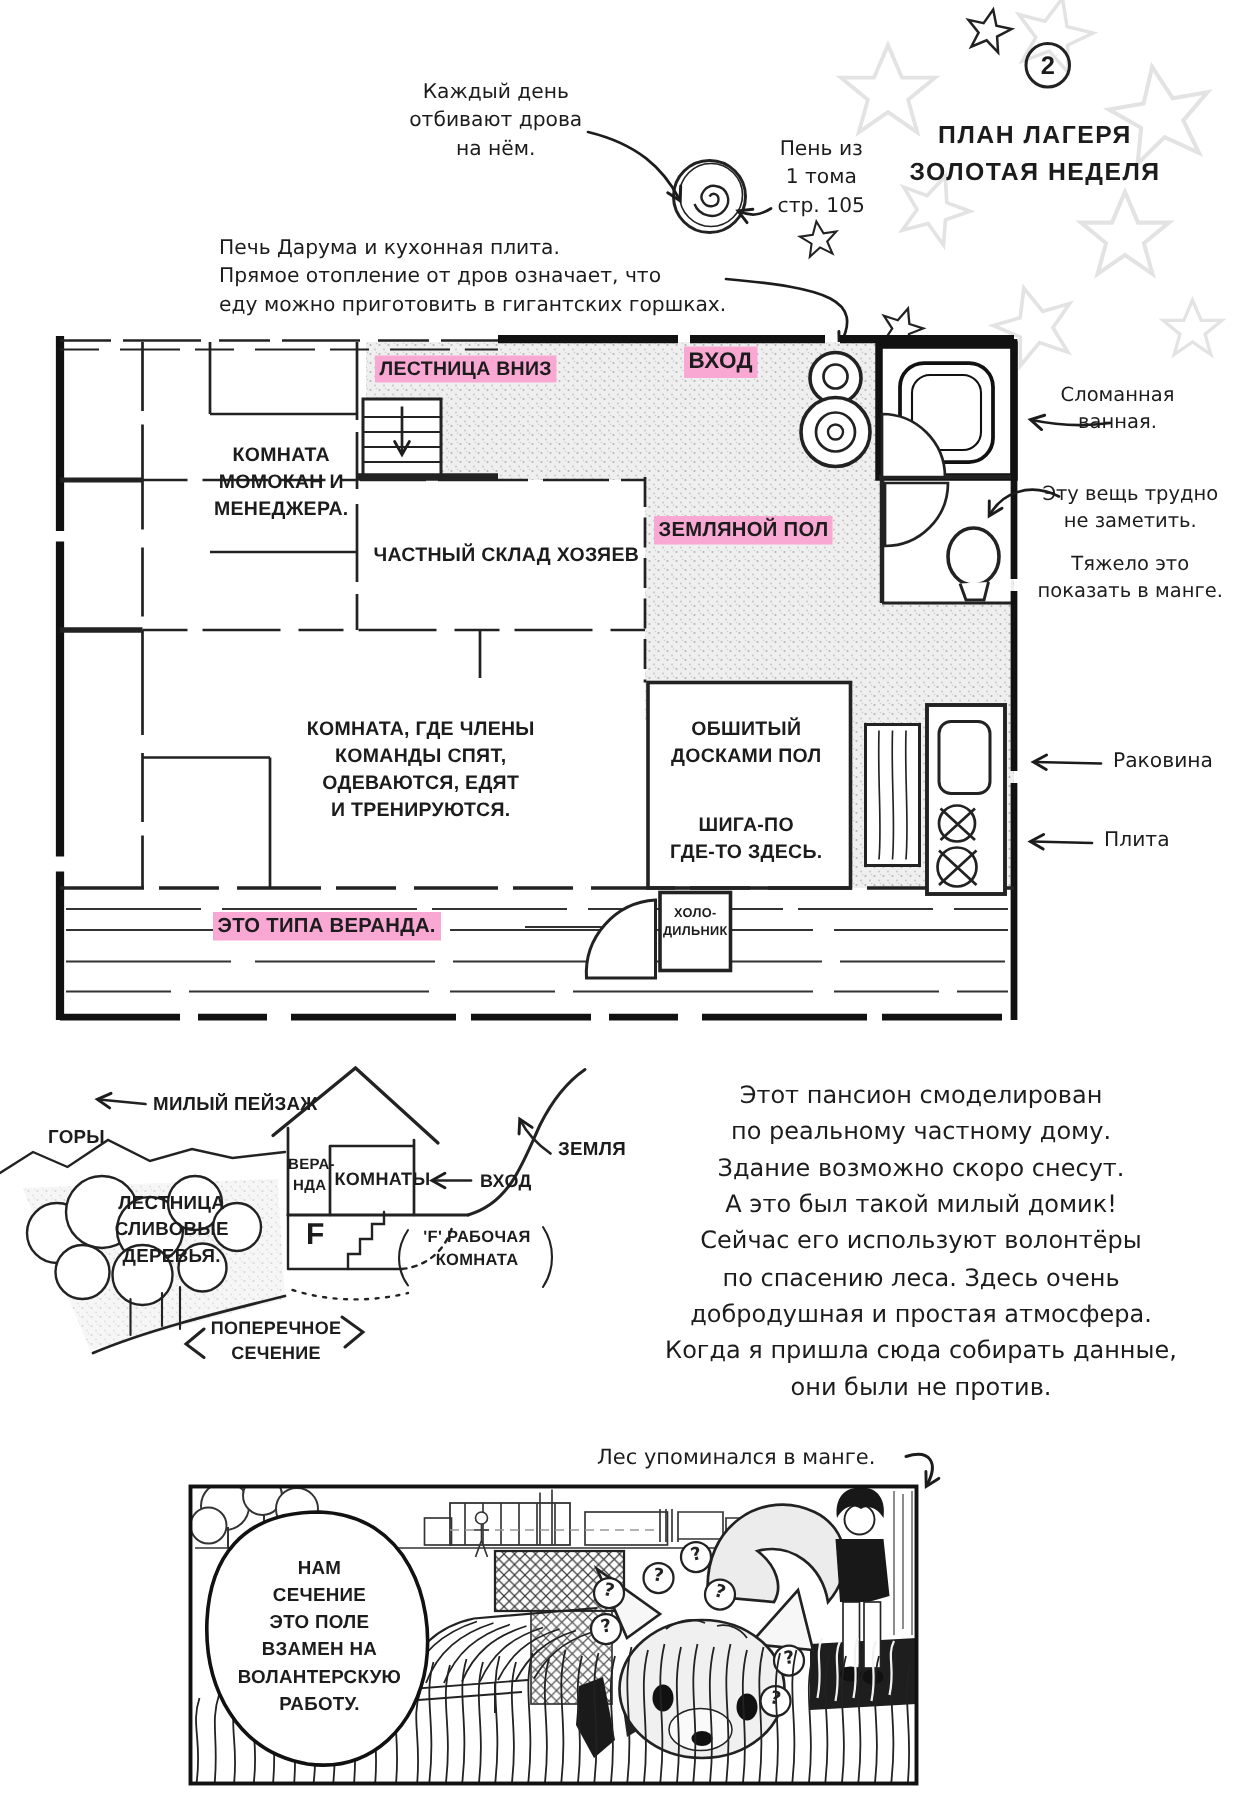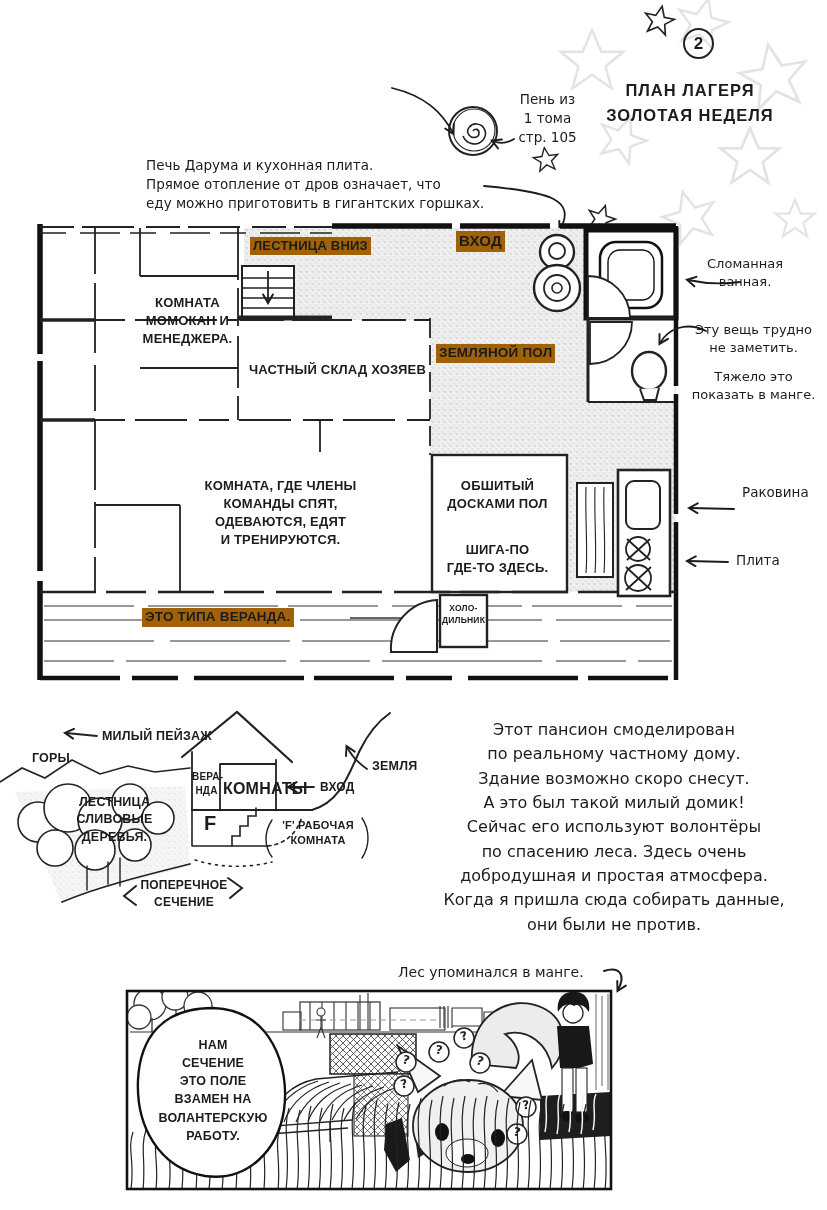--- a/index.html
+++ b/index.html
@@ -3,21 +3,21 @@
 <meta charset="utf-8">
 <style>
   html,body{margin:0;padding:0;background:#fff;}
   #page{position:relative;width:827px;height:1210px;background:#fff;overflow:hidden;
         font-family:"DejaVu Sans",sans-serif;color:#1c1c1c;}
   svg.art{position:absolute;left:0;top:0;}
   .lbl{position:absolute;white-space:pre-line;color:#1c1c1c;}
   .cap{font-family:"Liberation Sans",sans-serif;font-weight:700;letter-spacing:.2px;line-height:1.38;}
   .hw{font-family:"DejaVu Sans",sans-serif;font-weight:400;line-height:1.42;}
   .ctr{text-align:center;}
-  .halo{background:#a16207;padding:0 3px;}
+  .halo{background:#f9a8d4;padding:0 3px;}
   .badge{position:absolute;width:27px;height:27px;border:2.2px solid #222;border-radius:50%;
          text-align:center;line-height:27px;font-family:"Liberation Sans",sans-serif;
          font-weight:700;font-size:17px;}
   .qm{position:absolute;width:14px;text-align:center;font-weight:700;font-size:12px;
       font-family:"DejaVu Sans",sans-serif;color:#222;}
 </style>
 </head>
 <body>
 
 <div id="page">
@@ -296,20 +296,23 @@
 
   <rect x="127" y="991" width="484" height="198" fill="none" stroke="#111" stroke-width="2.6"></rect>
 
   <path d="M604,971 C620,966 626,975 618,990" fill="none" stroke="#1c1c1c" stroke-width="2" stroke-linecap="round" marker-end="url(#ah)"></path>
 </svg>
 
 <div class="badge" style="left:683px;top:28px;">2</div>
 <div class="lbl cap ctr" style="left:575px;top:78px;width:230px;font-size:16.5px;line-height:1.5;letter-spacing:1px;">ПЛАН ЛАГЕРЯ
 ЗОЛОТАЯ НЕДЕЛЯ</div>
 
+<div class="lbl hw ctr" style="left:248px;top:52px;width:165px;font-size:13.5px;">Каждый день
+отбивают дрова
+на нём.</div>
 <div class="lbl hw ctr" style="left:505px;top:90px;width:85px;font-size:13.5px;">Пень из
 1 тома
 стр. 105</div>
 <div class="lbl hw" style="left:146px;top:156px;width:370px;font-size:13.5px;">Печь Дарума и кухонная плита.
 Прямое отопление от дров означает, что
 еду можно приготовить в гигантских горшках.</div>
 
 <div class="lbl cap halo" style="left:250px;top:237px;font-size:13px;">ЛЕСТНИЦА ВНИЗ</div>
 <div class="lbl cap halo" style="left:456px;top:231px;font-size:15px;">ВХОД</div>
 <div class="lbl cap ctr" style="left:105px;top:294px;width:165px;font-size:13px;">КОМНАТА
@@ -328,31 +331,31 @@
 <div class="lbl cap halo" style="left:142px;top:608px;font-size:13.5px;">ЭТО ТИПА ВЕРАНДА.</div>
 <div class="lbl cap ctr" style="left:441px;top:602px;width:45px;font-size:8.5px;line-height:1.45;">ХОЛО-
 ДИЛЬНИК</div>
 
 <div class="lbl hw ctr" style="left:690px;top:255px;width:110px;font-size:13px;">Сломанная
 ванная.</div>
 <div class="lbl hw ctr" style="left:686px;top:321px;width:135px;font-size:13px;">Эту вещь трудно
 не заметить.</div>
 <div class="lbl hw ctr" style="left:686px;top:368px;width:135px;font-size:13px;">Тяжело это
 показать в манге.</div>
-<div class="lbl hw" style="left:742px;top:483px;font-size:13.5px;">Раковина</div>
+<div class="lbl hw" style="left:742px;top:498px;font-size:13.5px;">Раковина</div>
 <div class="lbl hw" style="left:736px;top:551px;font-size:13.5px;">Плита</div>
 
 <div class="lbl cap" style="left:102px;top:728px;font-size:12.5px;">МИЛЫЙ ПЕЙЗАЖ</div>
 <div class="lbl cap" style="left:32px;top:750px;font-size:12.5px;">ГОРЫ</div>
 <div class="lbl cap ctr" style="left:52px;top:794px;width:125px;font-size:12.5px;">ЛЕСТНИЦА
 СЛИВОВЫЕ
 ДЕРЕВЬЯ.</div>
 <div class="lbl cap ctr" style="left:192px;top:770px;width:29px;font-size:10px;line-height:1.4;">ВЕРА-
 НДА</div>
-<div class="lbl cap" style="left:223px;top:778px;font-size:16px;">КОМНАТЫ</div>
+<div class="lbl cap" style="left:223px;top:778px;font-size:12px;">КОМНАТЫ</div>
 <div class="lbl cap" style="left:320px;top:779px;font-size:12px;">ВХОД</div>
 <div class="lbl cap" style="left:372px;top:758px;font-size:12.5px;">ЗЕМЛЯ</div>
 <div class="lbl cap" style="left:204px;top:810px;font-size:20px;">F</div>
 <div class="lbl cap ctr" style="left:274px;top:818px;width:88px;font-size:11px;">'F' РАБОЧАЯ
 КОМНАТА</div>
 <div class="lbl cap ctr" style="left:128px;top:877px;width:112px;font-size:12px;">ПОПЕРЕЧНОЕ
 СЕЧЕНИЕ</div>
 
 <div class="lbl hw ctr" style="left:402px;top:718px;width:424px;font-size:16px;line-height:1.52;">Этот пансион смоделирован
 по реальному частному дому.

